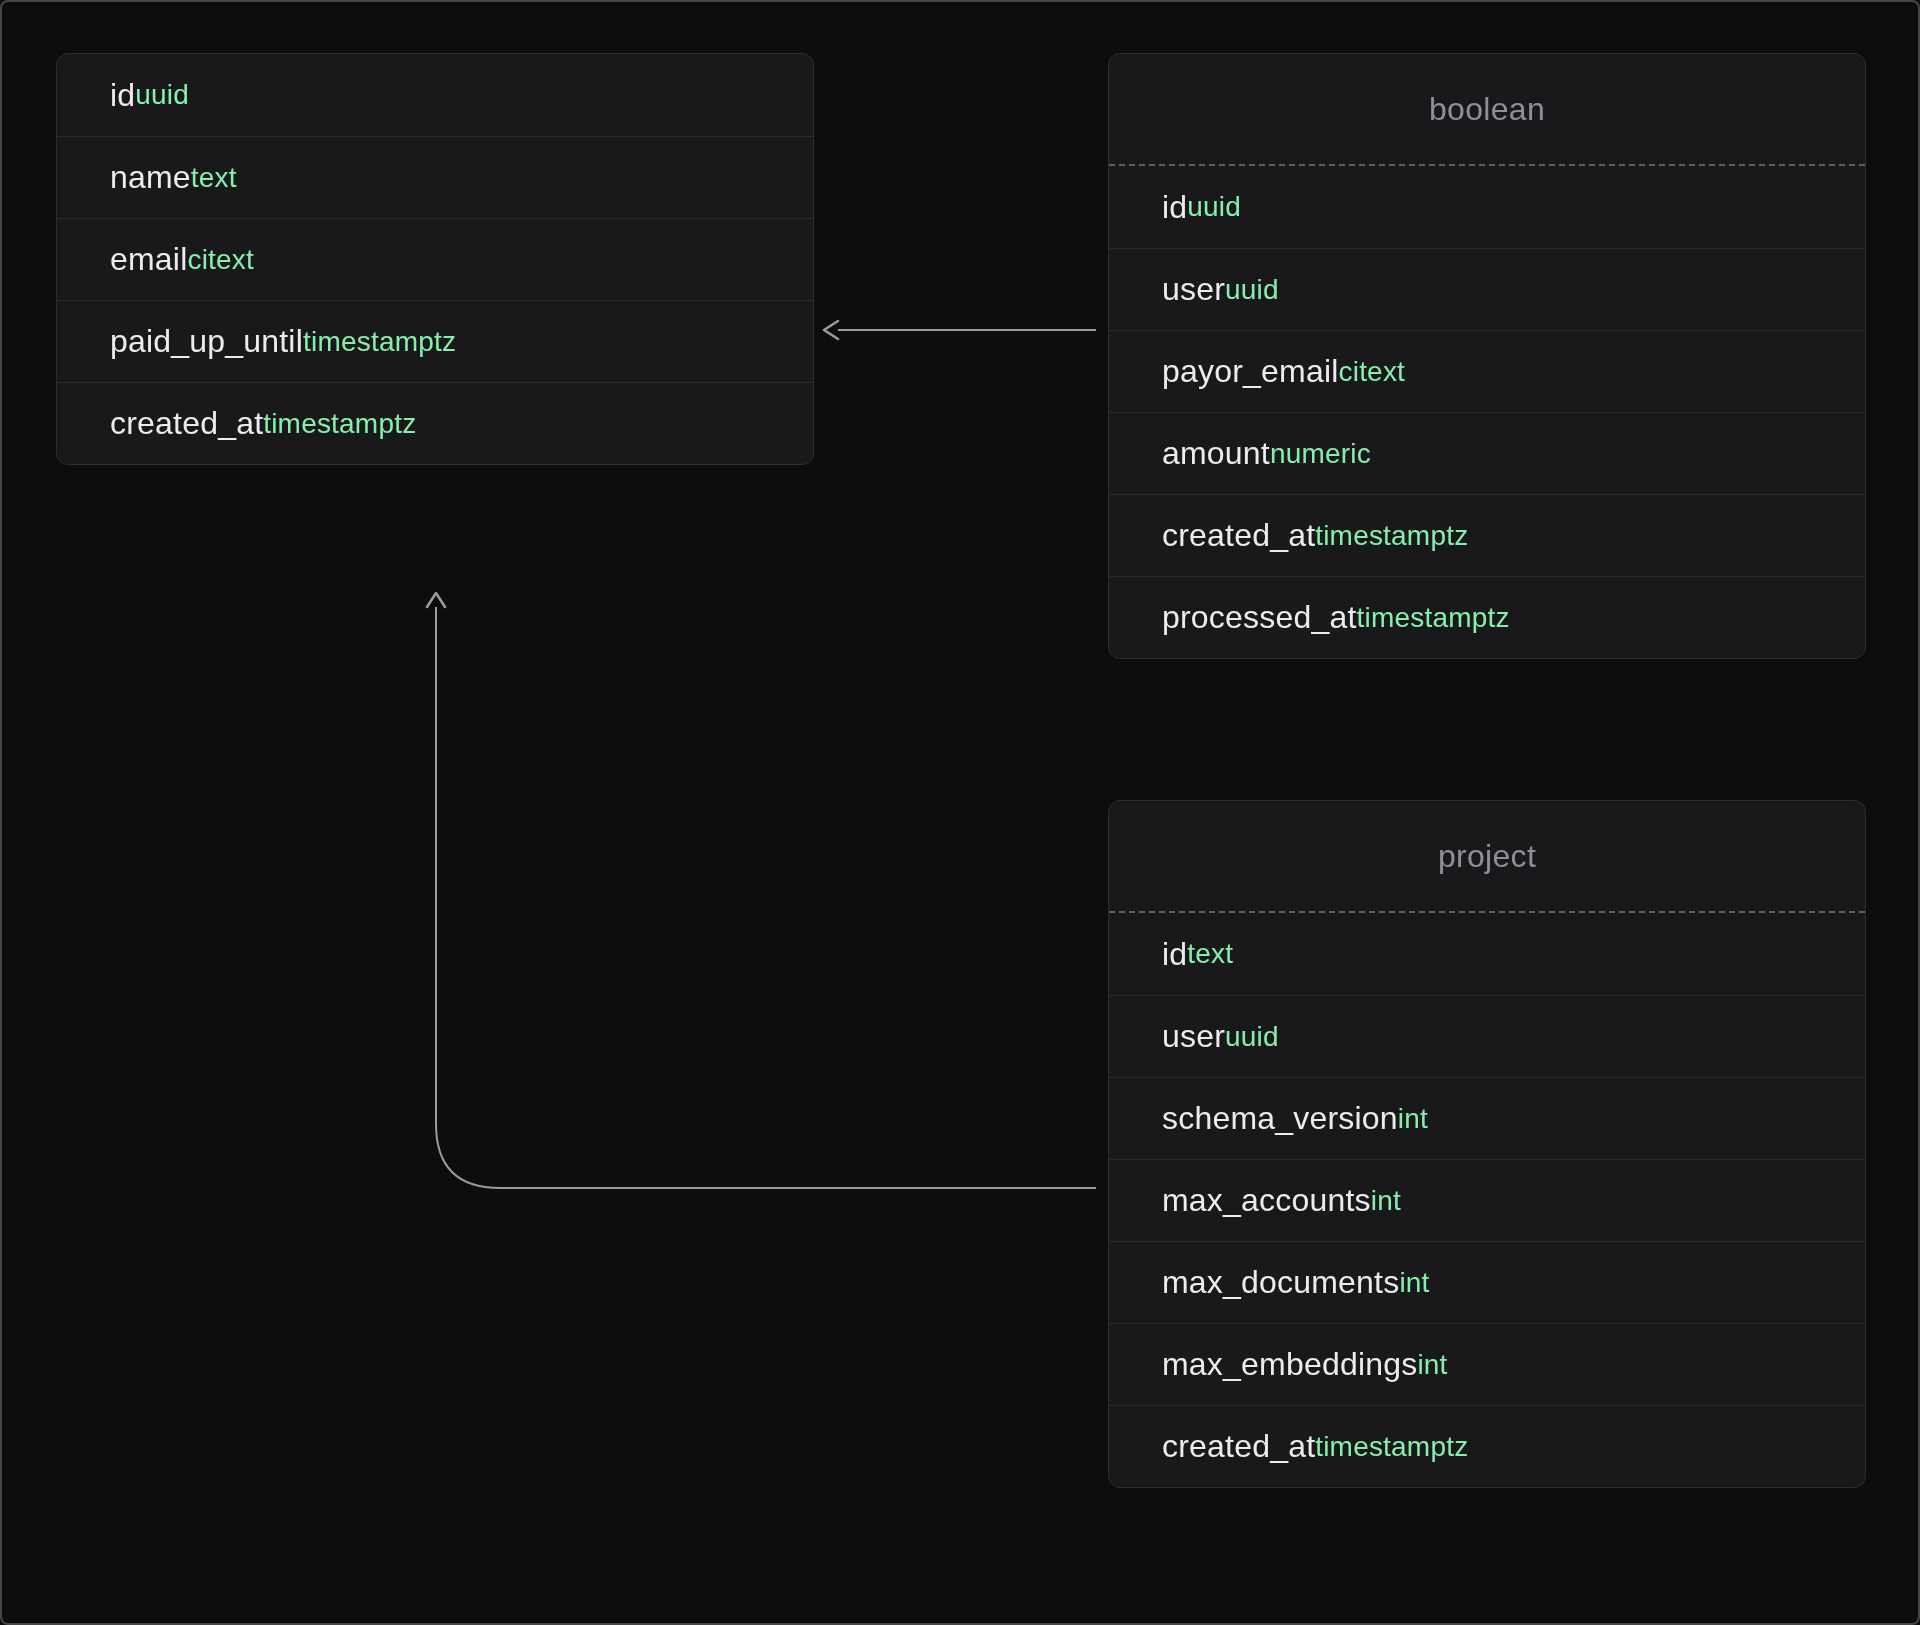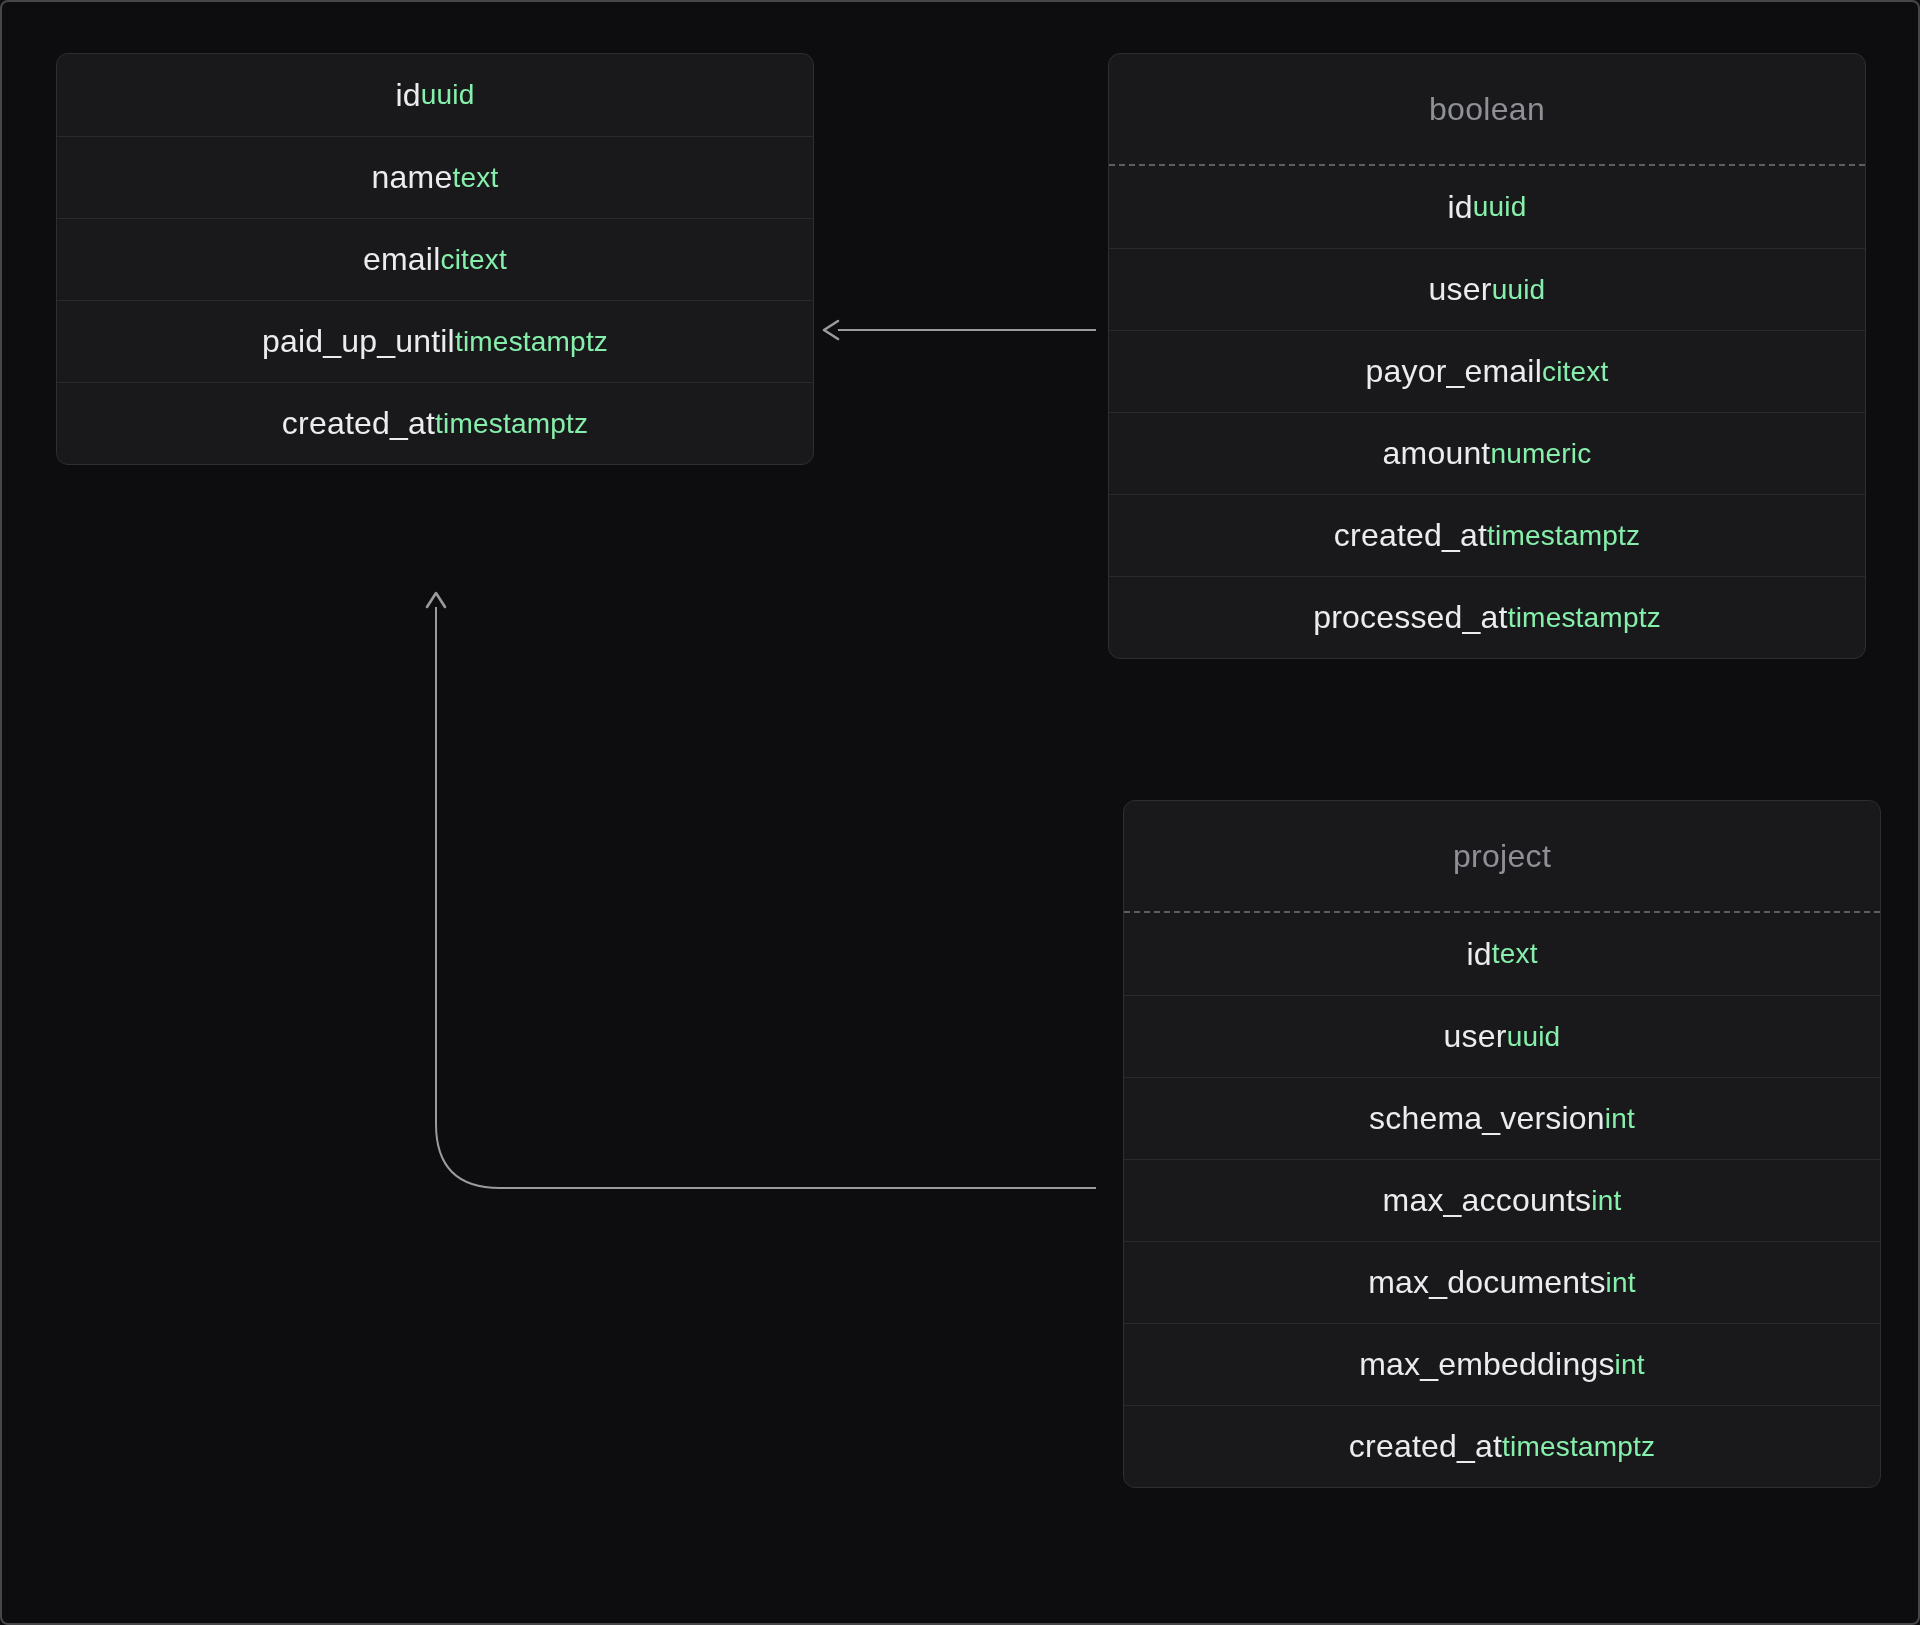--- a/index.html
+++ b/index.html
@@ -46,38 +46,38 @@
     width: 758px;
     background: #19191b;
     border: 1.5px solid #2e2e32;
     border-radius: 12px;
     box-sizing: border-box;
     z-index: 10;
     overflow: hidden;
   }
   .node-account { left: 56px;  top: 53px;  }
   .node-payment { left: 1108px; top: 53px;  }
-  .node-project { left: 1108px; top: 800px; margin-left: 15px; }
+  .node-project { left: 1108px; top: 800px; }
   .node-header {
     height: 112px;
     display: flex;
     align-items: center;
     justify-content: center;
     color: #8e9096;
     font-size: 32px;
     letter-spacing: 0.3px;
     border-bottom: 2px dashed #5d5d62;
     box-sizing: border-box;
   }
   .rows { display: block; }
   .row {
     height: 82px;
     display: flex;
     align-items: center;
-    justify-content: center;
+    justify-content: flex-start;
     padding: 0 53px;
     box-sizing: border-box;
     border-top: 1.5px solid rgba(255,255,255,0.075);
   }
   .row:first-child { border-top: none; }
   .row .fname {
     color: #ececee;
     font-size: 32px;
     letter-spacing: 0.2px;
   }

